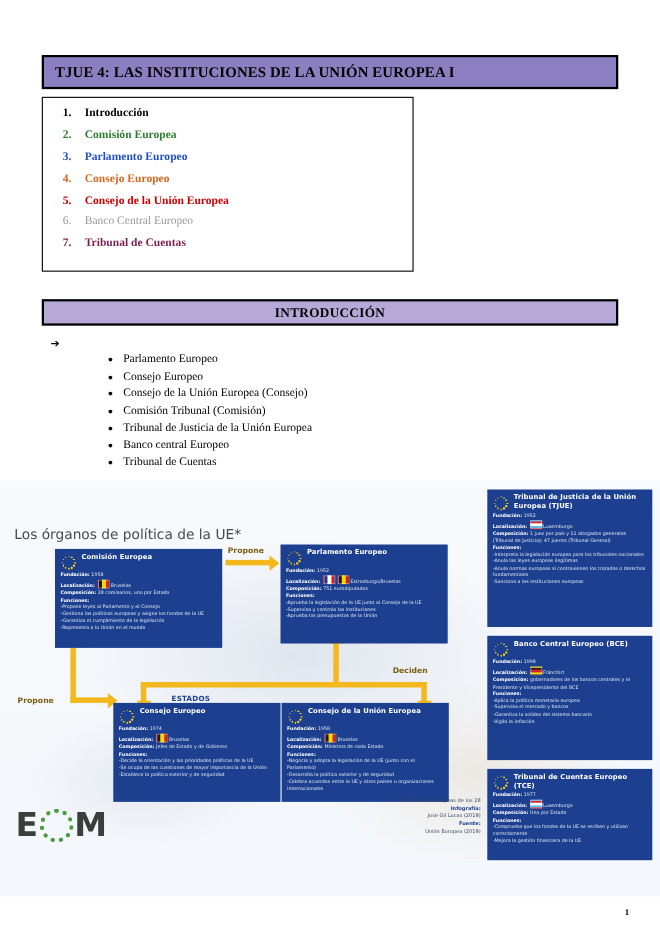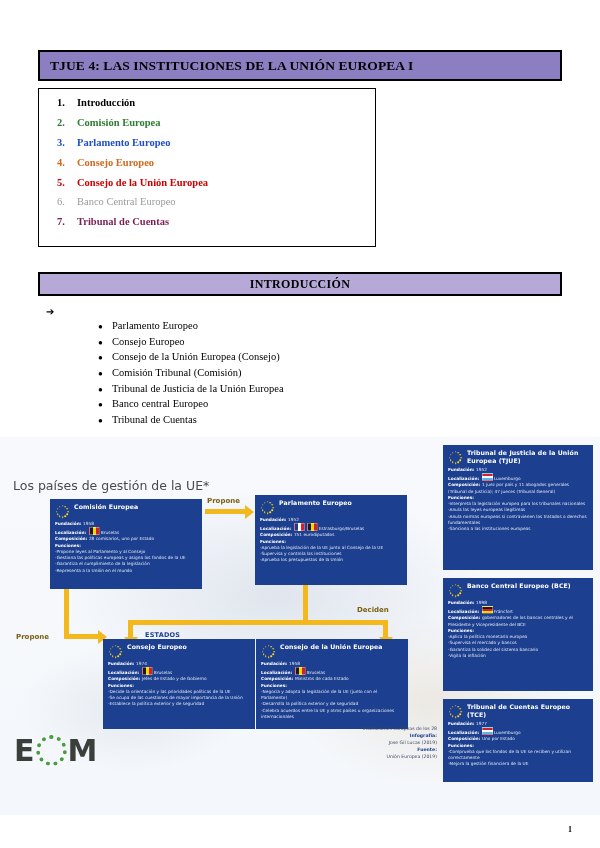--- a/index.html
+++ b/index.html
@@ -257,41 +257,41 @@
           <span>Banco central Europeo</span>
         </li>
         <li>
           <span class="bullet-glyph">●</span>
           <span>Tribunal de Cuentas</span>
         </li>
       </ul>
   </div>
 
   <div class="infographic">
-    <div class="ig-subtitle">Los países de gestión de la UE*</div>
+    <div class="ig-subtitle">Los órganos de política de la UE*</div>
 
     <div class="arrow-line" style="left:205px; top:72px; width:42px; height:5px;"></div>
     <div class="arrow-head right" style="left:245px; top:67.5px;"></div>
     <div class="flow-label" style="left:207px; top:60px;">Propone</div>
 
     <div class="arrow-line" style="left:64px; top:152px; width:5px; height:50px;"></div>
     <div class="arrow-line" style="left:64px; top:197px; width:36px; height:5px;"></div>
     <div class="arrow-head right" style="left:98px; top:192.5px;"></div>
     <div class="flow-label" style="left:16px; top:196px;">Propone</div>
 
     <div class="arrow-line" style="left:128px; top:183px; width:260px; height:5px;"></div>
     <div class="arrow-line" style="left:128px; top:183px; width:5px; height:20px;"></div>
     <div class="arrow-head down" style="left:123.5px; top:200px;"></div>
     <div class="arrow-line" style="left:383px; top:183px; width:5px; height:20px;"></div>
     <div class="arrow-head down" style="left:378.5px; top:200px;"></div>
     <div class="arrow-line" style="left:303px; top:147px; width:5px; height:40px;"></div>
     <div class="arrow-head up" style="left:298.5px; top:139px;"></div>
     <div class="flow-label" style="left:357px; top:169px;">Deciden</div>
 
-    <div class="states-label" style="left:104px; top:194px;padding-left:41px;">ESTADOS</div>
+    <div class="states-label" style="left:115px; top:194px;padding-left:41px;">ESTADOS</div>
 
     <div id="cards-layer">
         <div class="inst-card" style="left: 50px; top: 62px; width: 152px; height: 90px;">
           <div class="inst-head">
             <span class="eu-stars">
               <i style="left: 50%; top: 12%; transform: translate(-50%, -50%);"></i>
               <i style="left: 69%; top: 17.091%; transform: translate(-50%, -50%);"></i>
               <i style="left: 82.909%; top: 31%; transform: translate(-50%, -50%);"></i>
               <i style="left: 88%; top: 50%; transform: translate(-50%, -50%);"></i>
               <i style="left: 82.909%; top: 69%; transform: translate(-50%, -50%);"></i>

